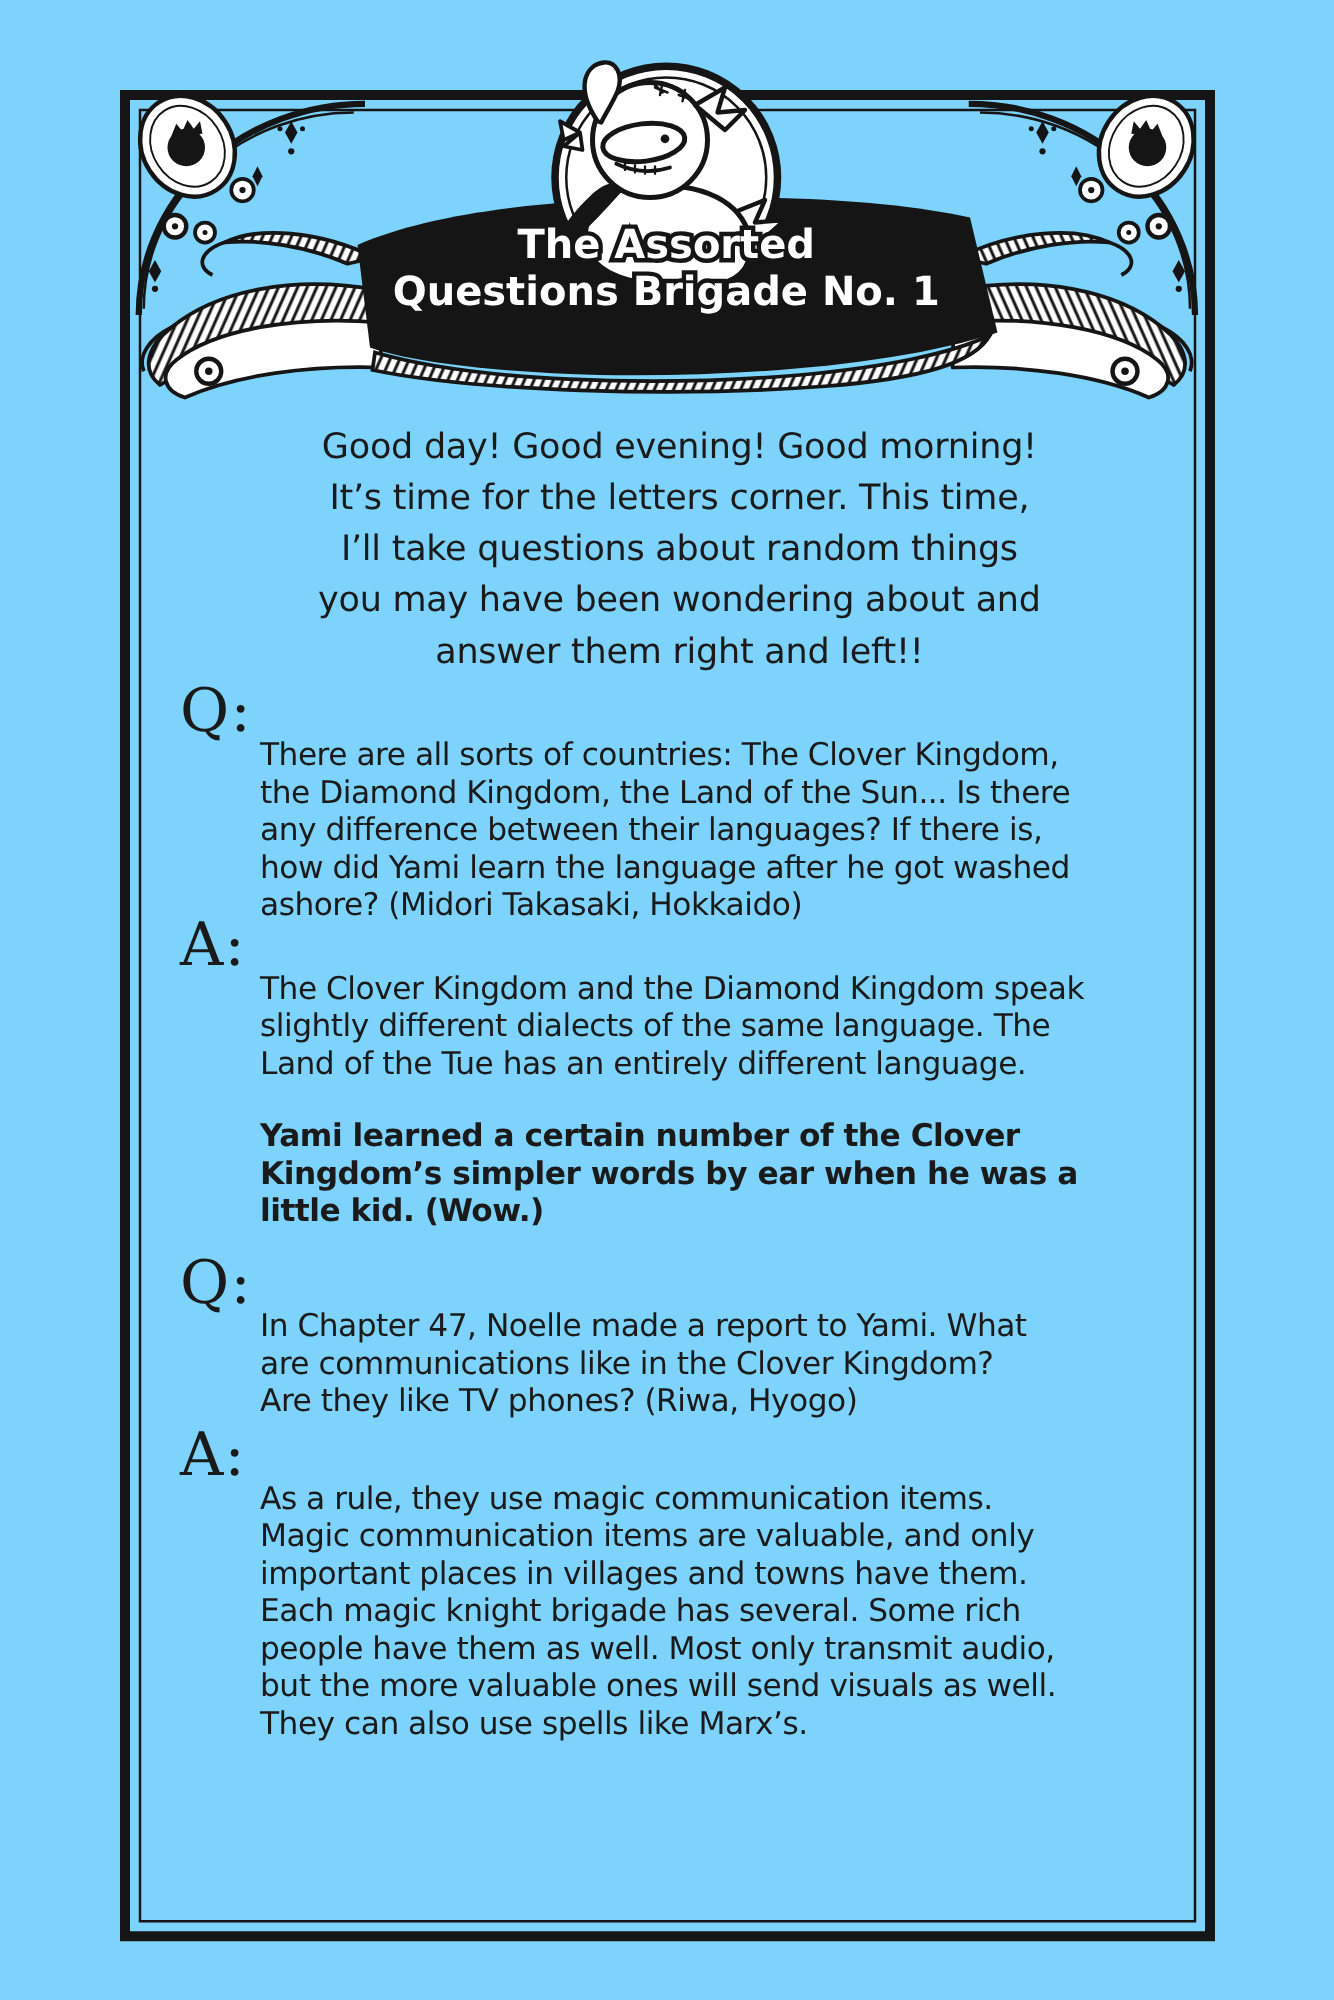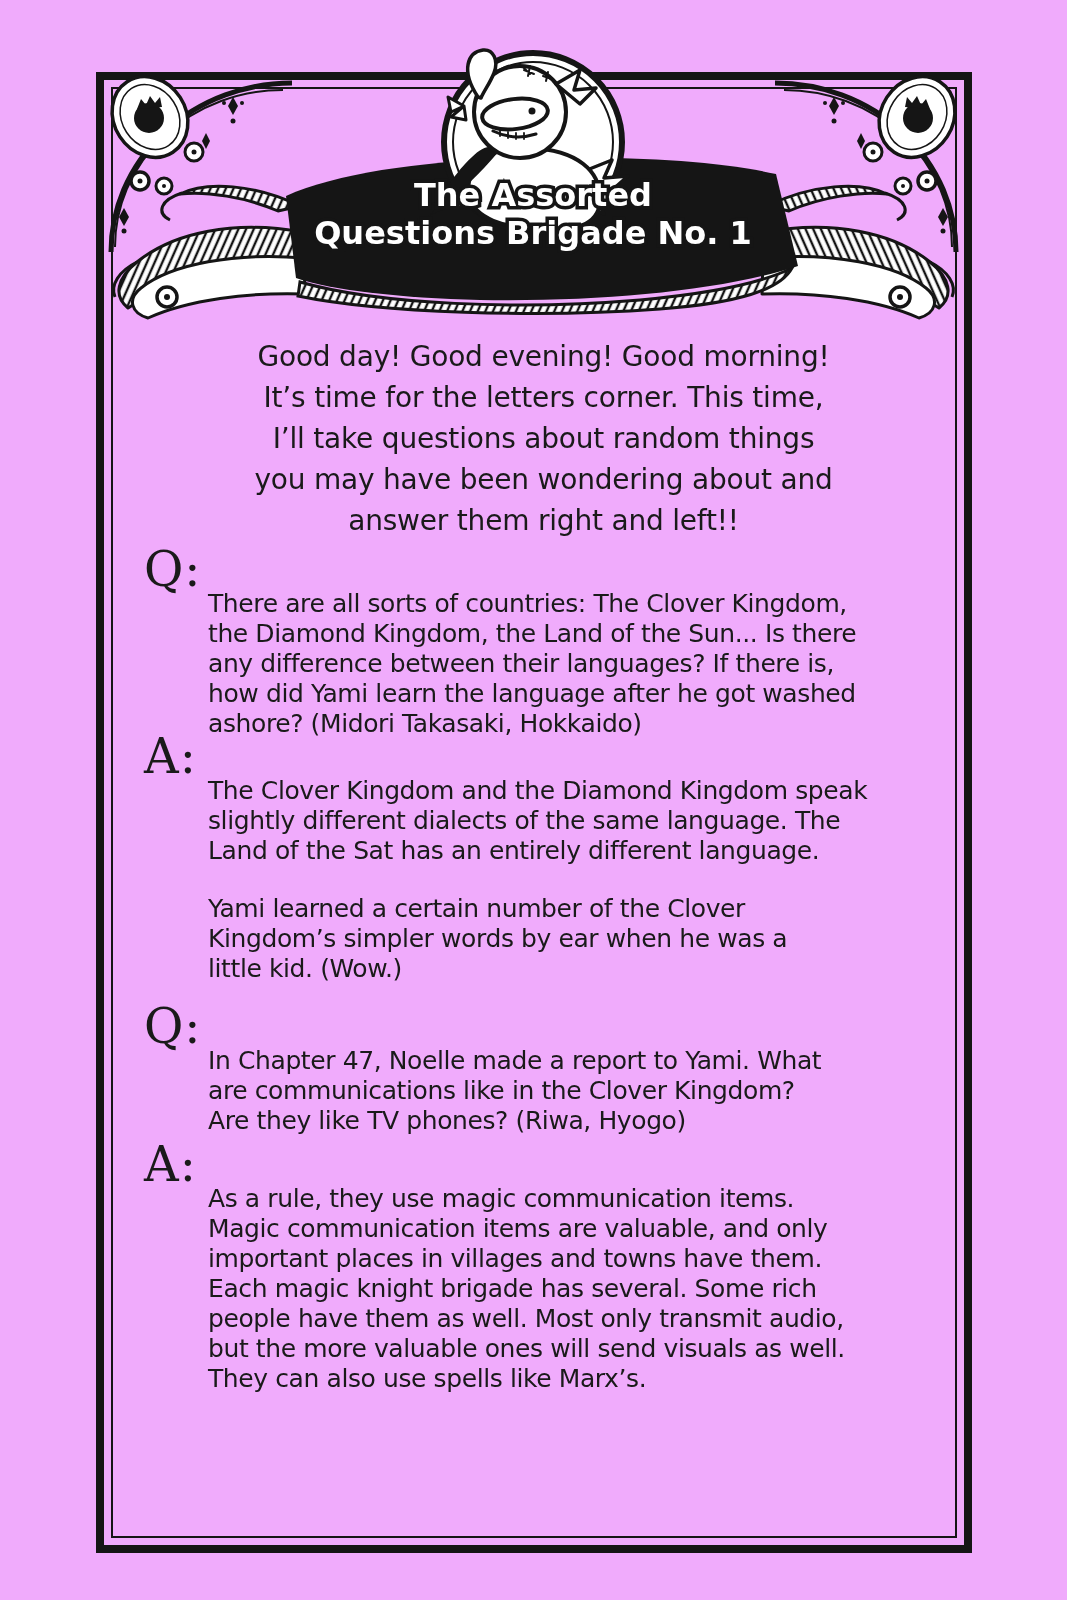--- a/index.html
+++ b/index.html
@@ -1,19 +1,19 @@
 <!DOCTYPE html>
 <html><head>
 <meta charset="utf-8">
 <style>
   html,body{margin:0;padding:0;background:#e9e9e9;}
   .page{
     position:relative;
     width:1067px;height:1600px;
-    background:#f0abfc;
+    background:#7dd3fc;
     overflow:hidden;
     font-family:"DejaVu Sans", sans-serif;
     color:#1a1a1a;
   }
   
   .frame-outer{
     position:absolute;left:96px;top:72px;width:876px;height:1481px;
     border:8px solid #151515;box-sizing:border-box;background:transparent;
   }
   .frame-inner{
@@ -41,21 +41,21 @@
     font-size:48px;line-height:1;
     letter-spacing:1px;
   }
   .qa-text{
     margin-left:66px;
     font-size:25px;line-height:30px;letter-spacing:-0.4px;
     font-weight:500;
     margin-top:36px;
   }
   .qa-text .para{margin:0 0 0 0;}
-  .qa-text .para + .para{margin-top:28px;}
+  .qa-text .para + .para{margin-top:28px;font-weight:bold;}
   .qa-text .para.last{margin-top:16px;}
   #q1{top:553px;}
   #a1{top:740px;}
   #q2{top:1010px;}
   #a2{top:1148px;}
 </style>
 </head>
 <body>
 
 <div class="page">
@@ -175,21 +175,21 @@
 any difference between their languages? If there is,
 how did Yami learn the language after he got washed
 ashore? (Midori Takasaki, Hokkaido)</div>
   </div>
 
   <div class="qa-block" id="a1">
     <div class="qa-marker">A:</div>
     <div class="qa-text">
       <div class="para lines">The Clover Kingdom and the Diamond Kingdom speak
 slightly different dialects of the same language. The
-Land of the Sat has an entirely different language.</div>
+Land of the Tue has an entirely different language.</div>
       <div class="para lines">Yami learned a certain number of the Clover
 Kingdom’s simpler words by ear when he was a
 little kid. (Wow.)</div>
     </div>
   </div>
 
   <div class="qa-block" id="q2">
     <div class="qa-marker">Q:</div>
     <div class="qa-text lines">In Chapter 47, Noelle made a report to Yami. What
 are communications like in the Clover Kingdom?

